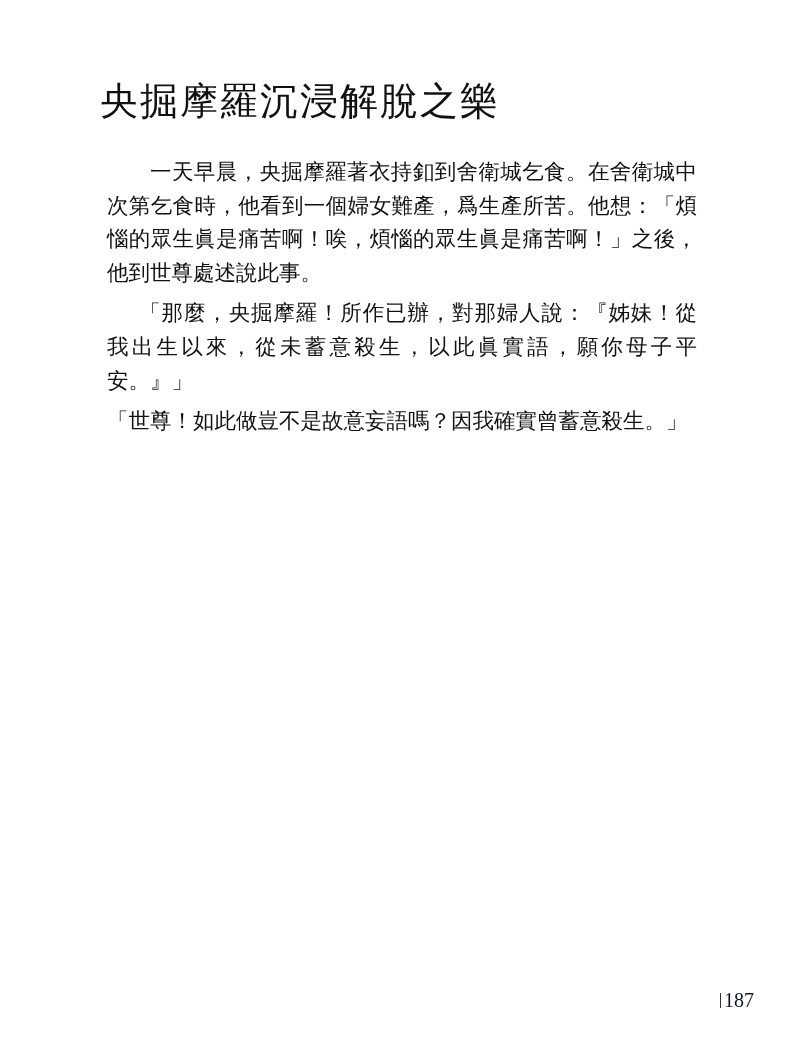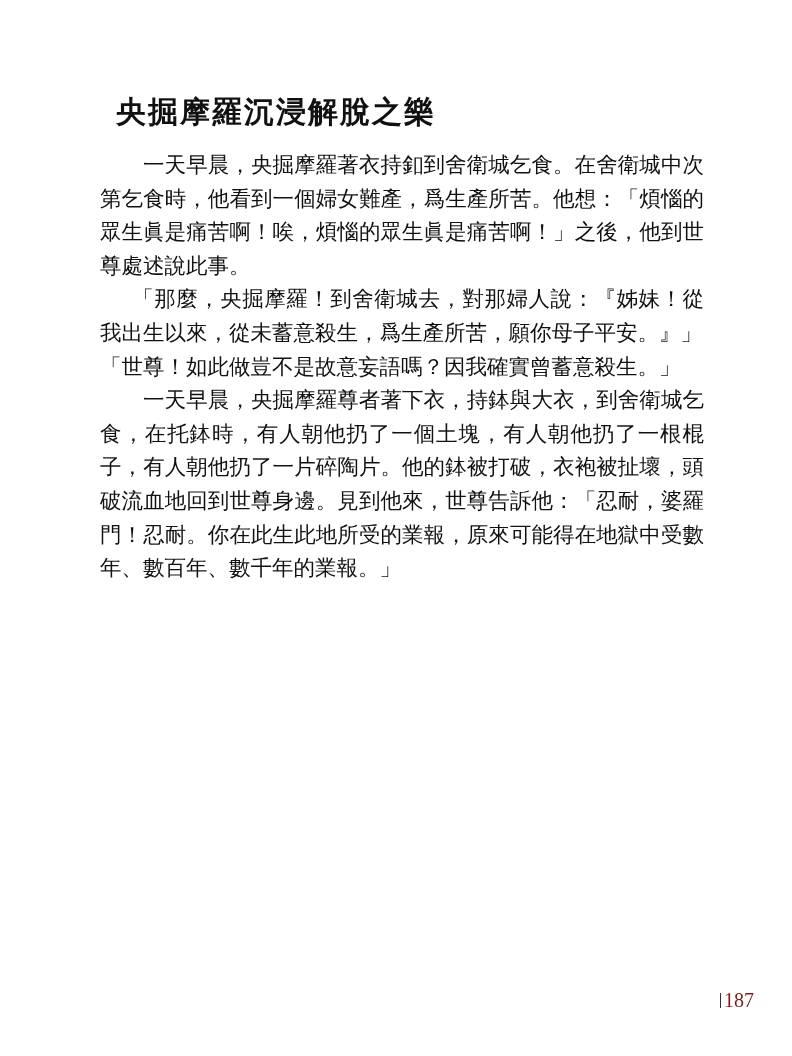--- a/index.html
+++ b/index.html
@@ -13,68 +13,67 @@
     height: 1056px;
     background: #ffffff;
     overflow: hidden;
     font-family: "Liberation Serif", serif;
     color: #111111;
   }
   .chapter-title {
     position: absolute;
     left: 100px;
     top: 76px;
-    margin: 16px;
-    font-size: 30px;
-    font-weight: 700;
+    margin: 0;
+    font-size: 38px;
+    font-weight: 400;
     letter-spacing: 2px;
     white-space: nowrap;
   }
   .text-block {
     position: absolute;
     left: 100px;
     top: 149px;
     width: 604px;
     font-size: 21.5px;
     line-height: 33.6px;
     text-align: justify;
   }
   .text-block p.para {
-    margin: 0;
+    margin: 7px;
     padding: 0;
   }
   .folio {
     position: absolute;
     right: 38px;
     bottom: 44px;
     display: flex;
     align-items: center;
     gap: 3px;
     font-size: 20px;
-    color: #7f1d1d;
+    color: #0f172a;
   }
   .folio-rule {
     display: inline-block;
     width: 1px;
     height: 15px;
     background: #333333;
   }
 </style>
 </head>
 <body>
 
 <div class="page">
 
   <h1 class="chapter-title">央掘摩羅沉浸解脫之樂</h1>
 
   <div class="text-block">
       <p class="para" style="text-indent: 2em;">一天早晨，央掘摩羅著衣持釦到舍衛城乞食。在舍衛城中次第乞食時，他看到一個婦女難產，爲生產所苦。他想：「煩惱的眾生眞是痛苦啊！唉，煩惱的眾生眞是痛苦啊！」之後，他到世尊處述說此事。</p>
-      <p class="para" style="text-indent: 1.5em;">「那麼，央掘摩羅！到舍衛城去，對那婦人說：『姊妹！從我出生以來，從未蓄意殺生，爲生產所苦，願你母子平安。』」</p>
+      <p class="para" style="text-indent: 1.5em;">「那麼，央掘摩羅！所作已辦，對那婦人說：『姊妹！從我出生以來，從未蓄意殺生，以此眞實語，願你母子平安。』」</p>
       <p class="para" style="text-indent: 0em;">「世尊！如此做豈不是故意妄語嗎？因我確實曾蓄意殺生。」</p>
-      <p class="para" style="text-indent: 2em;">一天早晨，央掘摩羅尊者著下衣，持鉢與大衣，到舍衛城乞食，在托鉢時，有人朝他扔了一個土塊，有人朝他扔了一根棍子，有人朝他扔了一片碎陶片。他的鉢被打破，衣袍被扯壞，頭破流血地回到世尊身邊。見到他來，世尊告訴他：「忍耐，婆羅門！忍耐。你在此生此地所受的業報，原來可能得在地獄中受數年、數百年、數千年的業報。」</p>
     </div>
 
   <div class="folio">
     <span class="folio-rule"></span>
     <span>187</span>
   </div>
 
 </div>
 
 </body></html>

